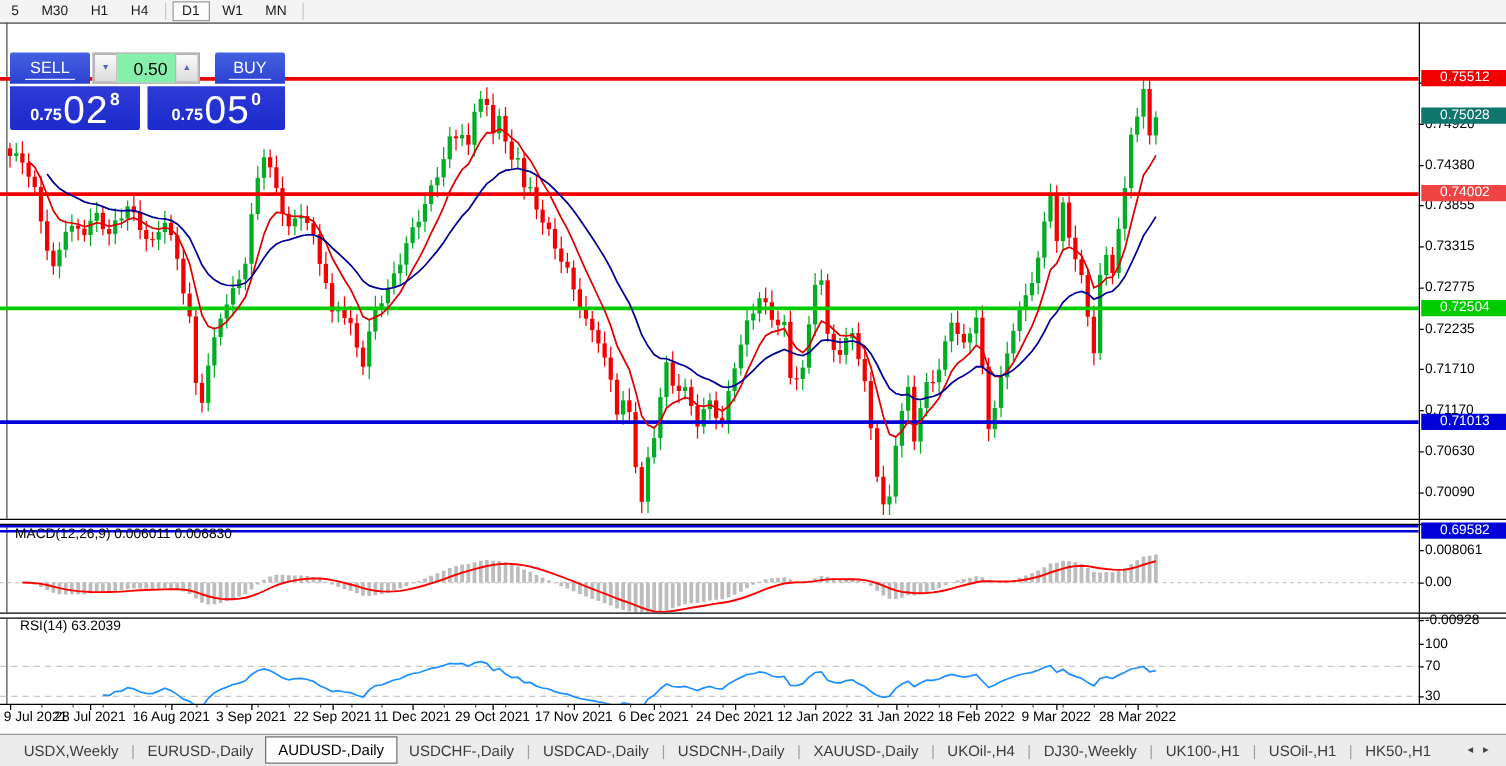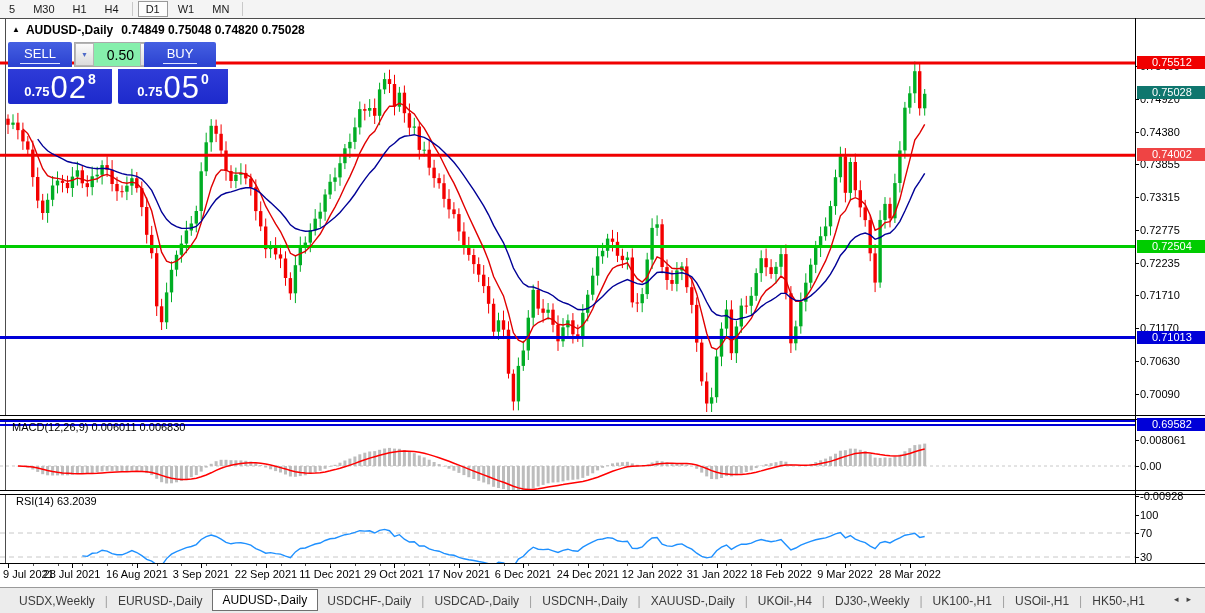--- a/index.html
+++ b/index.html
@@ -19,21 +19,21 @@
   #title{position:absolute;left:12px;top:5px;font-size:12px;font-weight:600;color:#000;white-space:nowrap;}
   #title .tri{font-size:8px;vertical-align:2px;margin-right:6px;}
   #title .nums{font-weight:600;margin-left:8px;}
   
   #tradepanel{position:absolute;left:8px;top:24px;width:220px;height:61px;z-index:30;}
   .tp-btn{position:absolute;top:0;height:25px;background:linear-gradient(#4560e2,#2b41d0);
           color:#fff;font-size:13px;display:flex;align-items:center;justify-content:center;
           border-radius:2px 2px 0 0;cursor:pointer;}
   .tp-btn .lbl{border-bottom:1px solid #dfe4ff;padding:0 4px 2px 4px;}
   #sellbtn{left:0;width:64px;}
-  #buybtn{right:12px;width:72px;}
+  #buybtn{right:0;width:56px;}
   #volbox{position:absolute;left:66px;top:0;width:84px;height:23px;border:1px solid #a9a9a9;
           background:#eee;display:flex;}
   .spin{width:17px;background:linear-gradient(#fbfbfb,#dcdcdc);border:1px solid #b5b5b5;
         display:flex;align-items:center;justify-content:center;font-size:7px;color:#4f6bc8;cursor:pointer;}
   #volval{flex:1;background:#86efac;font-size:14px;color:#000;display:flex;align-items:center;
           justify-content:flex-end;padding-right:6px;}
   .tp-price{position:absolute;top:27px;height:34px;background:linear-gradient(#2e3bd8,#1d2acc);
             color:#fff;display:flex;align-items:flex-end;justify-content:center;
             border-radius:0 0 2px 2px;padding-bottom:1px;cursor:pointer;}
   #sellprice{left:0;width:104px;}
@@ -80,23 +80,20 @@
       <div class="tf-btn active">D1</div>
       <div class="tf-btn">W1</div>
       <div class="tf-btn">MN</div>
       <div class="tf-sep"></div>
     </div>
 
   <div id="chartwin">
     <div id="topframe"></div>
     <div id="leftframe"></div>
 
-    <div id="title">
-      <span class="tri">▲</span><span>AUDUSD-,Daily</span><span class="nums">0.74849 0.75048 0.74820 0.75028</span>
-    </div>
 
     <div id="mainpane">
         <svg width="1135" height="545" viewBox="0 0 1135 545" style="top: 0px;">
           <line x1="8.0" y1="96.4" x2="8.0" y2="116.0" stroke="#f30000" stroke-width="1"></line>
           <rect x="6.3" y="100.7" width="3.4" height="6.1" fill="#f30000"></rect>
           <line x1="13.0" y1="96.3" x2="13.0" y2="111.1" stroke="#00ad24" stroke-width="1"></line>
           <rect x="11.3" y="104.6" width="3.4" height="2.2" fill="#00ad24"></rect>
           <line x1="17.9" y1="94.9" x2="17.9" y2="121.4" stroke="#f30000" stroke-width="1"></line>
           <rect x="16.2" y="104.6" width="3.4" height="7.5" fill="#f30000"></rect>
           <line x1="22.9" y1="104.6" x2="22.9" y2="131.9" stroke="#f30000" stroke-width="1"></line>

